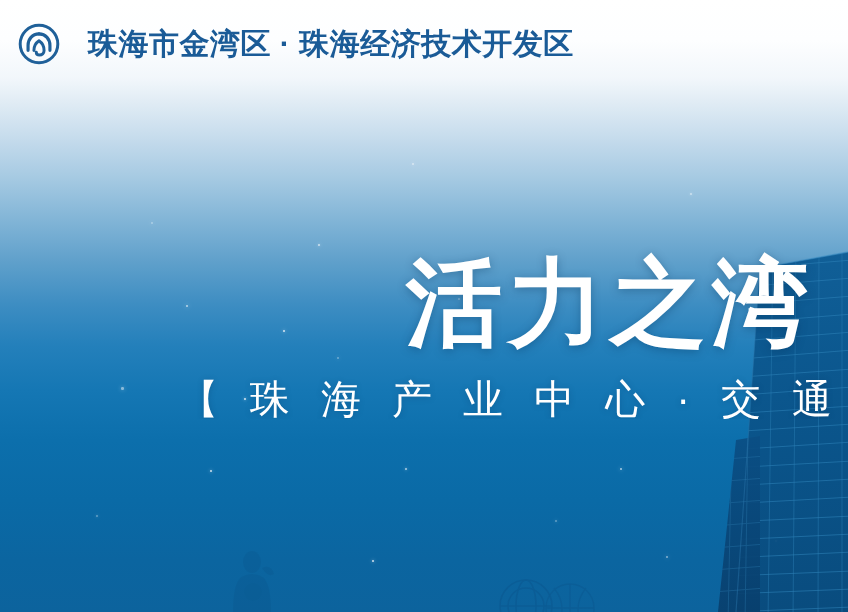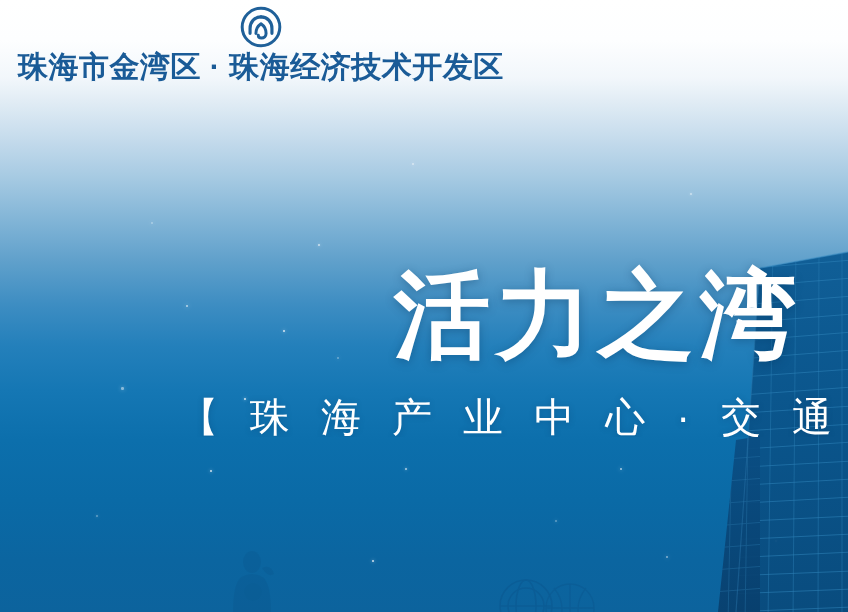--- a/index.html
+++ b/index.html
@@ -79,23 +79,22 @@
     height: 88px;
     display: flex;
     align-items: center;
     padding-left: 18px;
     box-sizing: border-box;
     z-index: 40;
   }
   .brand {
     display: flex;
     align-items: center;
-    gap: 4px;
+    gap: 28px;
     text-decoration: none;
-    flex-direction: column;
   }
   .brand-mark {
     width: 42px;
     height: 42px;
     flex: 0 0 42px;
     display: block;
   }
   .brand-name {
     font-size: 30px;
     font-weight: 700;
@@ -108,21 +107,21 @@
   
   .hero {
     position: absolute;
     left: 0;
     top: 255px;
     width: 848px;
     z-index: 30;
     pointer-events: none;
   }
   .hero-title {
-    margin: 12px;
+    margin: 0;
     padding-right: 34px;
     text-align: right;
     font-size: 96px;
     line-height: 1;
     font-weight: 700;
     color: #ffffff;
     letter-spacing: 6px;
     white-space: nowrap;
     text-shadow: 0 2px 10px rgba(2, 48, 90, .35);
   }

